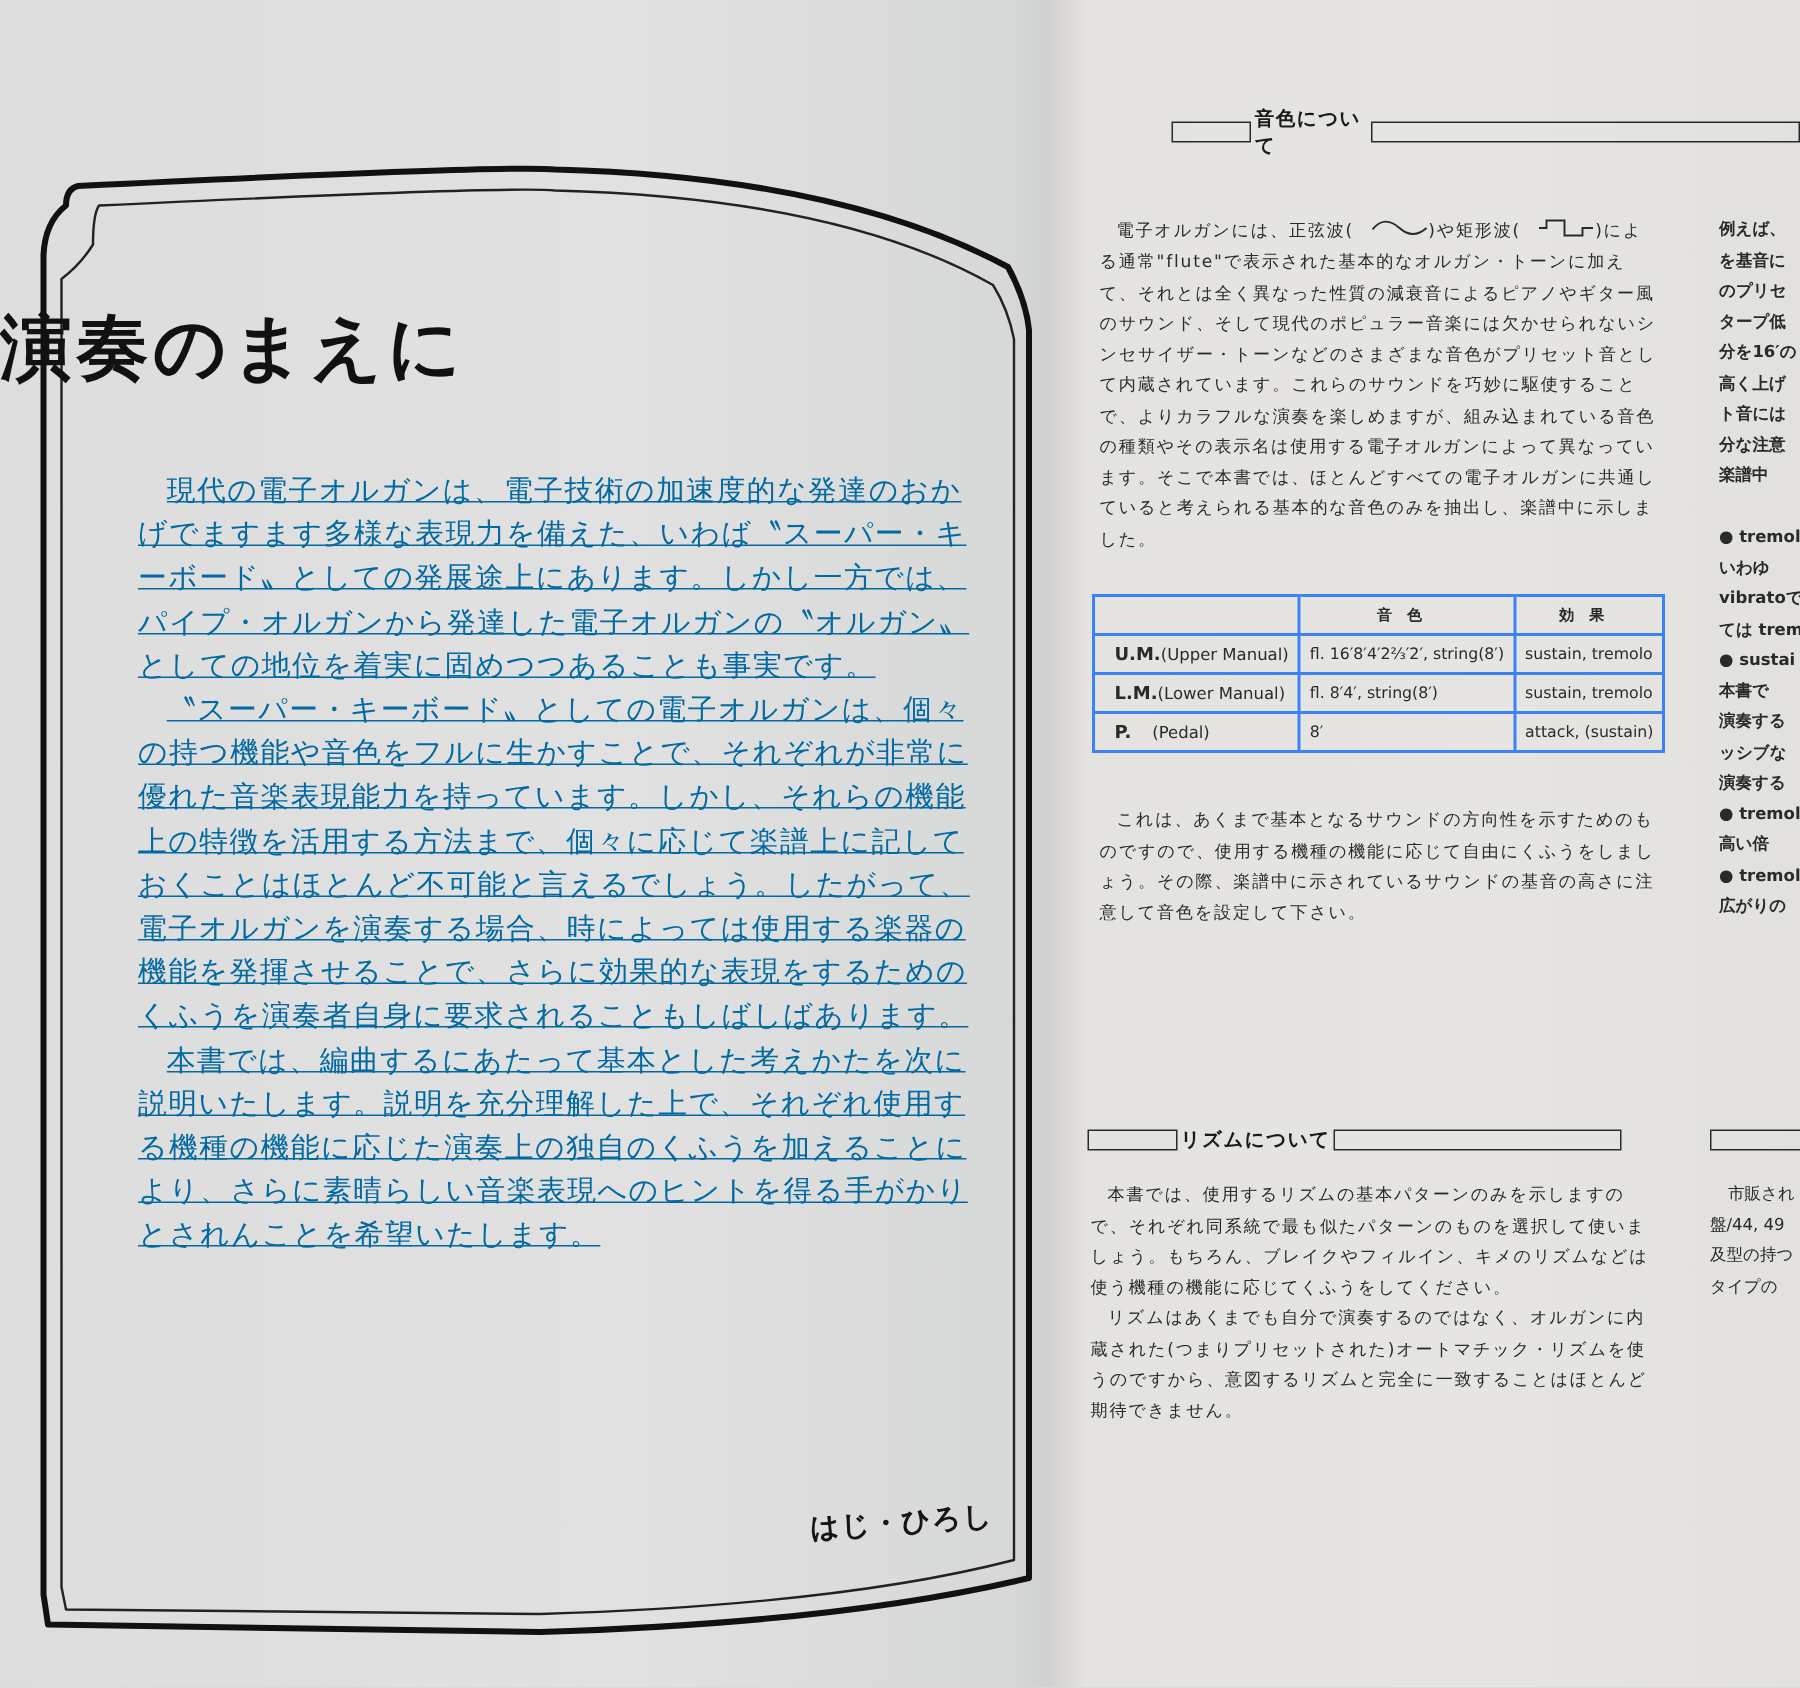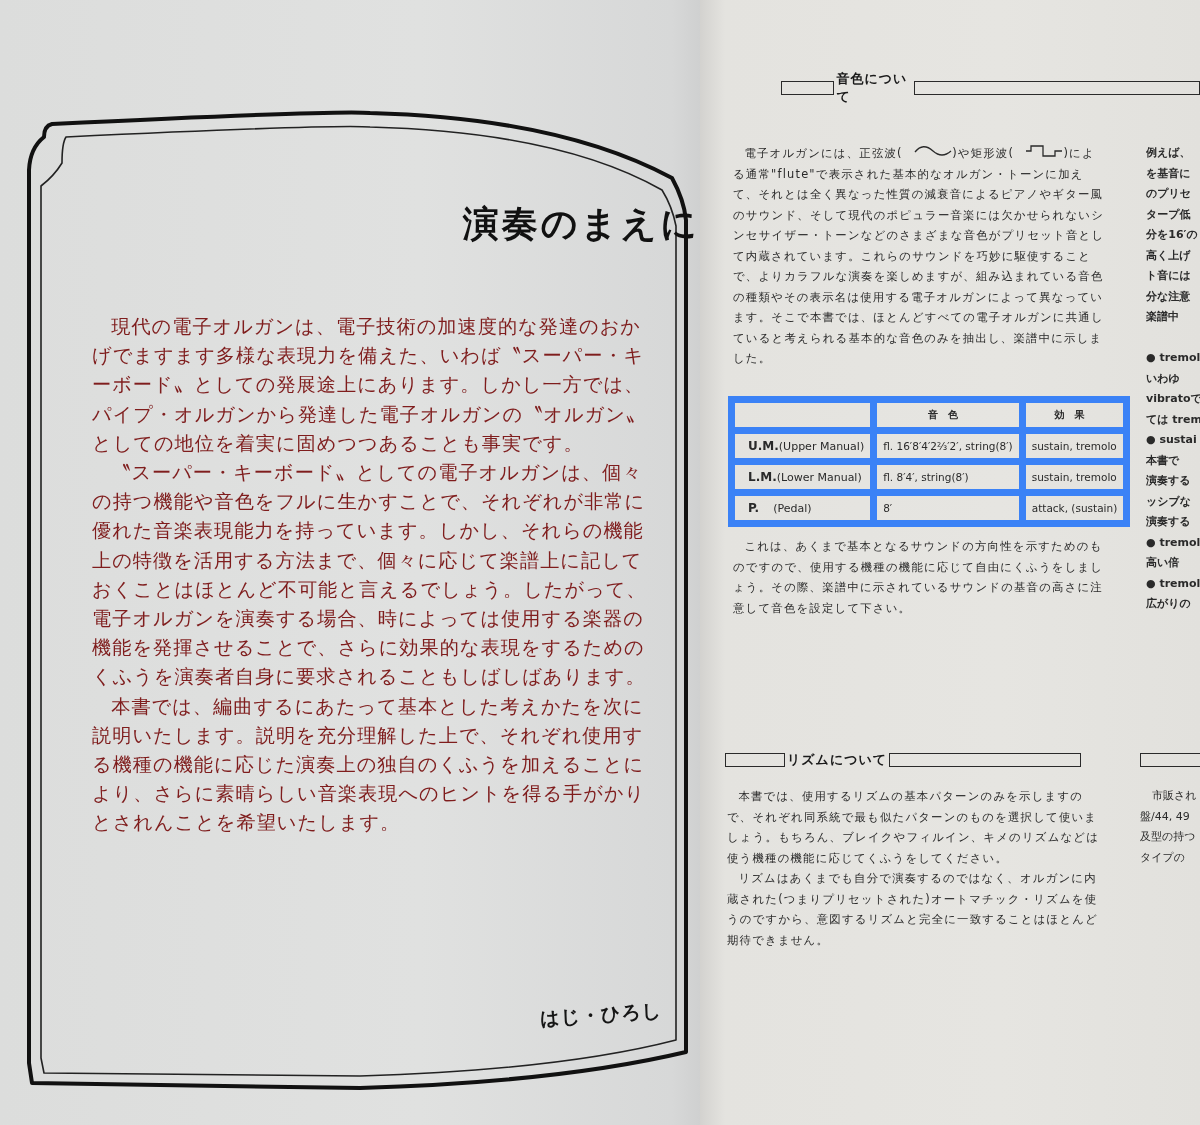--- a/index.html
+++ b/index.html
@@ -11,45 +11,45 @@
   .page-left {
     position:absolute; left:0; top:0; width:700px; height:1125px;
     background:linear-gradient(90deg,#dcdddc 0%,#e0e1e0 60%,#d7d8d8 96%,#cfd0d0 100%);
   }
   .page-right {
     position:absolute; left:700px; top:0; width:500px; height:1125px;
     background:linear-gradient(90deg,#d3d2cf 0%,#e4e3df 5%,#e6e5e1 60%,#e2e1dd 100%);
   }
   .frame-svg { position:absolute; left:0; top:0; width:700px; height:1125px; }
   .title {
-    position:absolute; left:0; width:700px; top:200px; text-align:right;
-    font-size:36px; font-weight:bold; letter-spacing:3px; color:#111;
+    position:absolute; left:0; width:700px; top:200px; text-align:left;
+    font-size:48px; font-weight:bold; letter-spacing:3px; color:#111;
   }
   .essay {
     position:absolute; left:92px; top:312px; width:560px;
-    font-size:19.2px; line-height:29.2px; letter-spacing:1px; color:#7f1d1d;
+    font-size:19.2px; line-height:29.2px; letter-spacing:1px; color:#0369a1;text-decoration:underline;
   }
   .essay p { margin:0; text-indent:1em; }
   .signature {
     position:absolute; left:540px; top:1002px; font-size:19px; font-weight:bold; color:#151515;
     transform:rotate(-4deg); letter-spacing:1px;
   }
   .sec-header { position:absolute; display:flex; align-items:center; height:20px; }
   .sec-header .box-l { width:58px; height:12px; border:1.5px solid #2a2a2a; }
   .sec-header .box-r { height:12px; border:1.5px solid #2a2a2a; }
   .sec-header .label { font-size:13px; font-weight:bold; margin:0 2px; color:#1a1a1a; letter-spacing:1px; }
   .rtext {
     position:absolute; font-size:11.4px; line-height:20.5px; letter-spacing:1.2px; color:#2a2a2a;
   }
   .rtext p { margin:0; text-indent:1em; }
   .tone-table {
     position:absolute; left:728px; top:396px; width:378px; border-collapse:collapse;
     font-size:10.5px; color:#2a2a2a; background:transparent;
   }
-  .tone-table th, .tone-table td { border:7px solid #3b82f6; padding:3px 6px; height:18px; white-space:nowrap; }
+  .tone-table th, .tone-table td { border:2px solid #3b82f6; padding:3px 6px; height:18px; white-space:nowrap; }
   .tone-table th { font-weight:bold; text-align:center; letter-spacing:10px; font-size:10px; }
   .tone-table td.part { font-size:11px;padding-left:13px; }
   .tone-table td.part b { font-size:12px; }
   .wave { display:inline-block; vertical-align:middle; }
   .edge-text { position:absolute; font-size:11px; line-height:20.5px; color:#2a2a2a; white-space:nowrap; overflow:hidden; }
   .edge-text div { height:20.5px; }
 </style>
 </head>
 <body>
 

